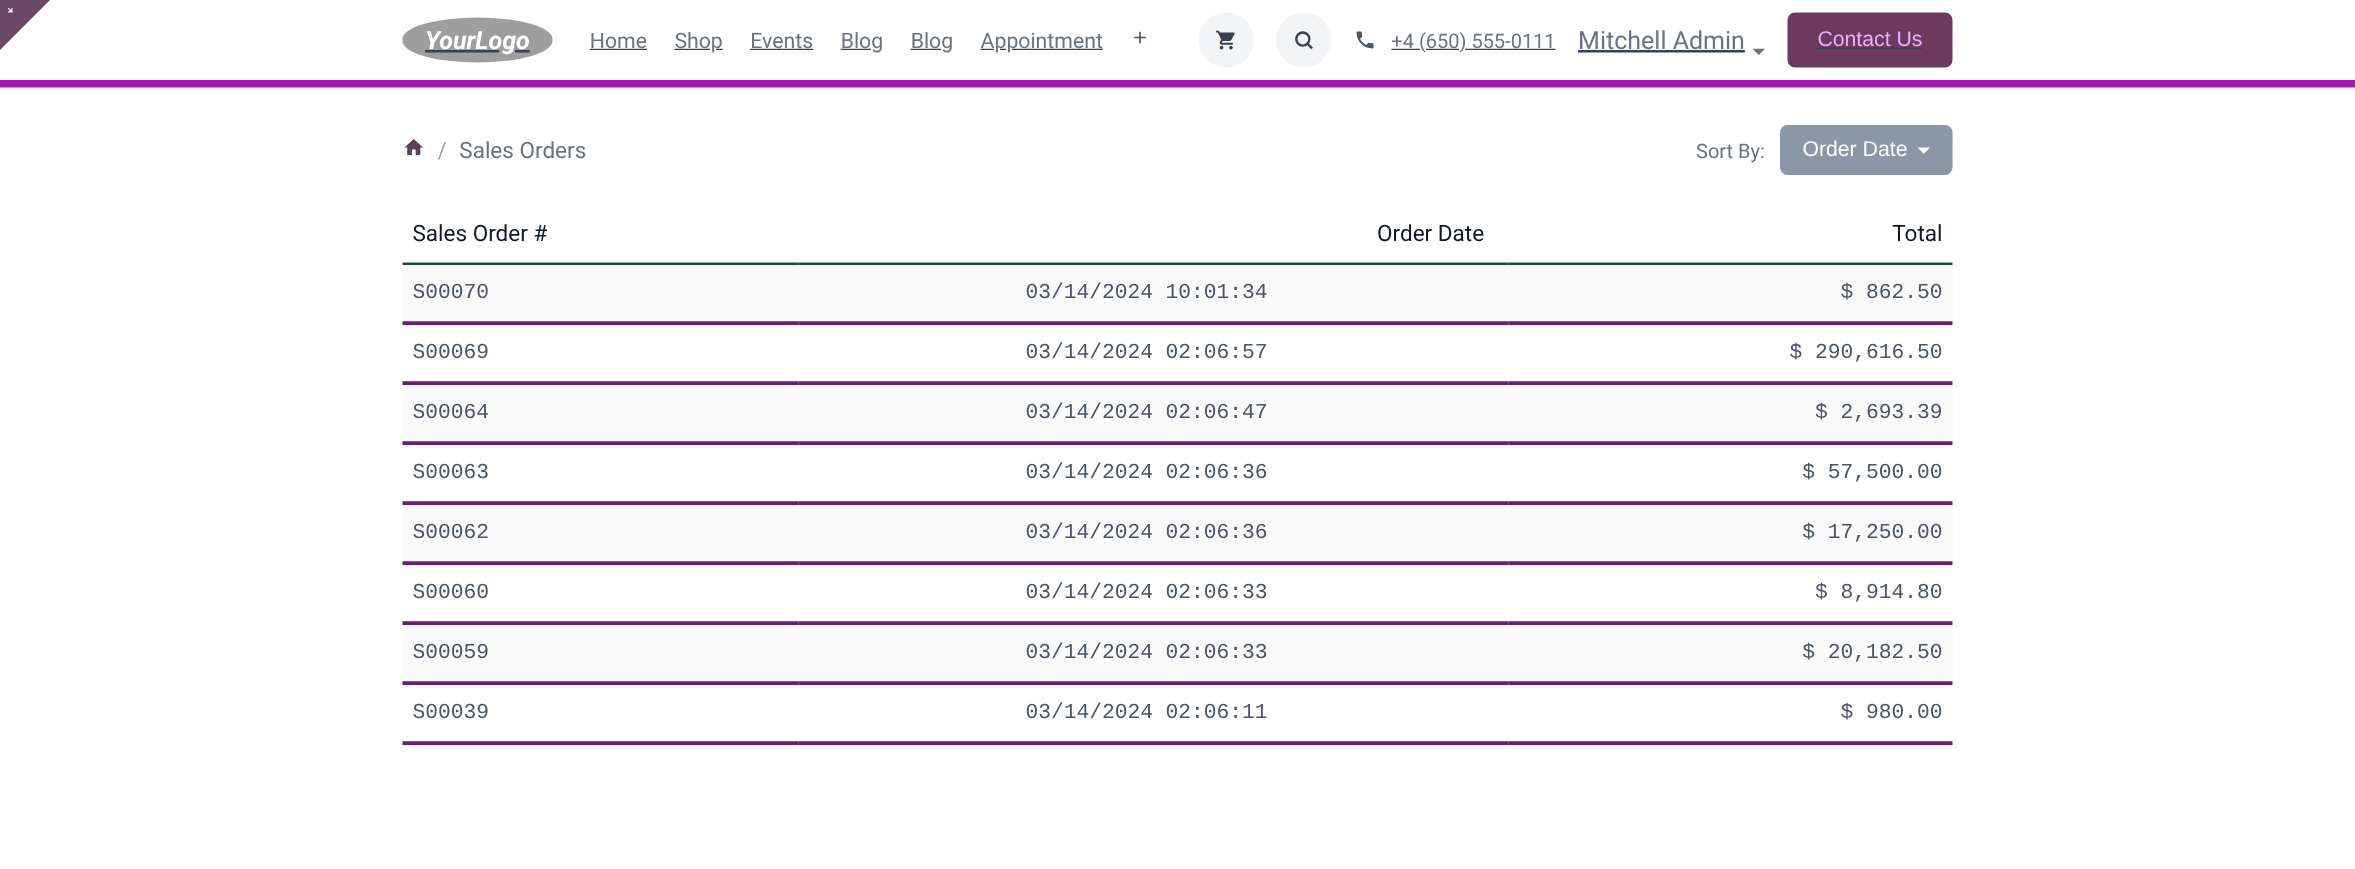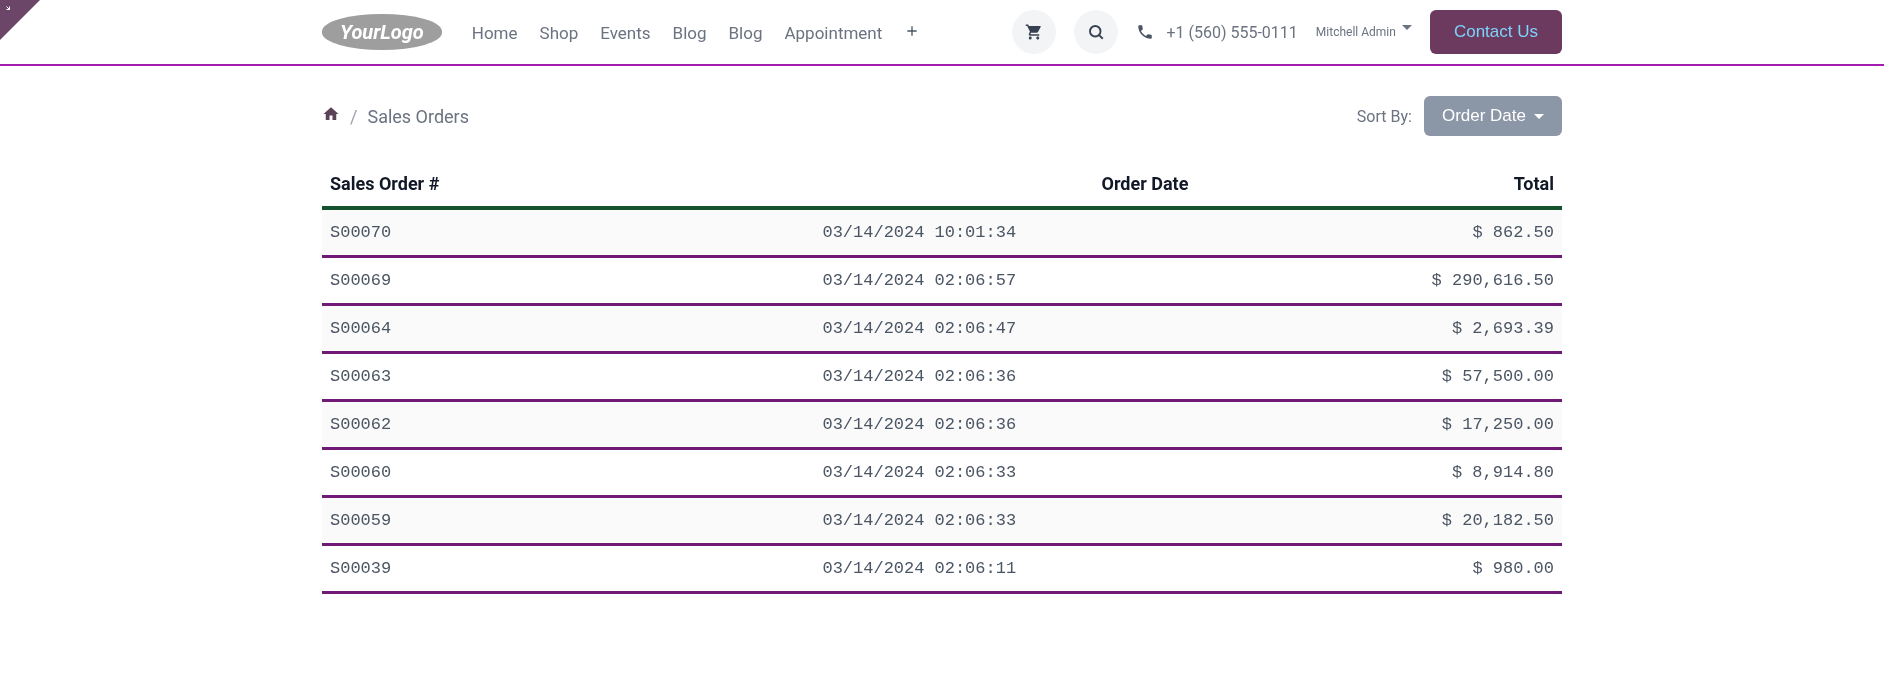--- a/index.html
+++ b/index.html
@@ -27,21 +27,22 @@
       position: absolute;
       top: -35px;
       left: 5px;
       color: #fff;
       font-size: 12px;
     }
     .header {
       display: flex;
       align-items: center;
       padding: 10px 0;
-      border-bottom: 2px solid #a21caf;
+      border-bottom: 6px solid #a21caf;
+      text-decoration: underline;
     }
     .header-inner {
       max-width: 1280px;
       margin: 0 auto;
       width: 100%;
       display: flex;
       align-items: center;
       padding: 0 20px;
     }
     .logo {
@@ -103,29 +104,29 @@
     .phone-section svg {
       width: 18px;
       height: 18px;
       color: #4b5563;
     }
     .phone-section span {
       font-size: 16px;
     }
     .user-menu {
       color: #6b7280;
-      font-size: 12px;
-      display: flex;
-      align-items: flex-start;
+      font-size: 20px;
+      display: flex;
+      align-items: flex-end;
       gap: 6px;
       cursor: pointer;
     }
     .contact-btn {
       background: #6b3a5e;
-      color: #7dd3fc;
+      color: #f0abfc;
       padding: 12px 24px;
       border-radius: 6px;
       font-size: 17px;
       cursor: pointer;
       border: none;
     }
     .content {
       max-width: 1280px;
       margin: 0 auto;
       padding: 30px 20px;
@@ -172,22 +173,22 @@
       cursor: pointer;
       border: none;
     }
     .table {
       width: 100%;
       border-collapse: collapse;
     }
     .table thead th {
       text-align: left;
       padding: 12px 8px;
-      border-bottom: 4px solid #14532d;
-      font-weight: 700;
+      border-bottom: 2px solid #14532d;
+      font-weight: 400;
       font-size: 18px;
       color: #111827;
     }
     .table thead th.th-date {
       text-align: right;
       padding-right: 20px;
     }
     .table thead th.th-total {
       text-align: right;
     }
@@ -264,21 +265,21 @@
       <div class="icon-btn">
         <svg viewBox="0 0 24 24" fill="none" stroke="currentColor" stroke-width="2.5">
             <circle cx="11" cy="11" r="7"></circle>
             <line x1="21" y1="21" x2="16.5" y2="16.5"></line>
           </svg>
       </div>
       <div class="phone-section">
         <svg viewBox="0 0 24 24" fill="currentColor">
             <path d="M6.62 10.79c1.44 2.83 3.76 5.14 6.59 6.59l2.2-2.2c.27-.27.67-.36 1.02-.24 1.12.37 2.33.57 3.57.57.55 0 1 .45 1 1V20c0 .55-.45 1-1 1-9.39 0-17-7.61-17-17 0-.55.45-1 1-1h3.5c.55 0 1 .45 1 1 0 1.25.2 2.45.57 3.57.11.35.03.74-.25 1.02l-2.2 2.2z"></path>
           </svg>
-        <span>+1 (560) 555-0111</span>
+        <span>+4 (650) 555-0111</span>
       </div>
       <div class="user-menu">
         <span>Mitchell Admin</span>
         <span class="caret-down"></span>
       </div>
       <button class="contact-btn">Contact Us</button>
     </div>
   </div>
 </header>
 

